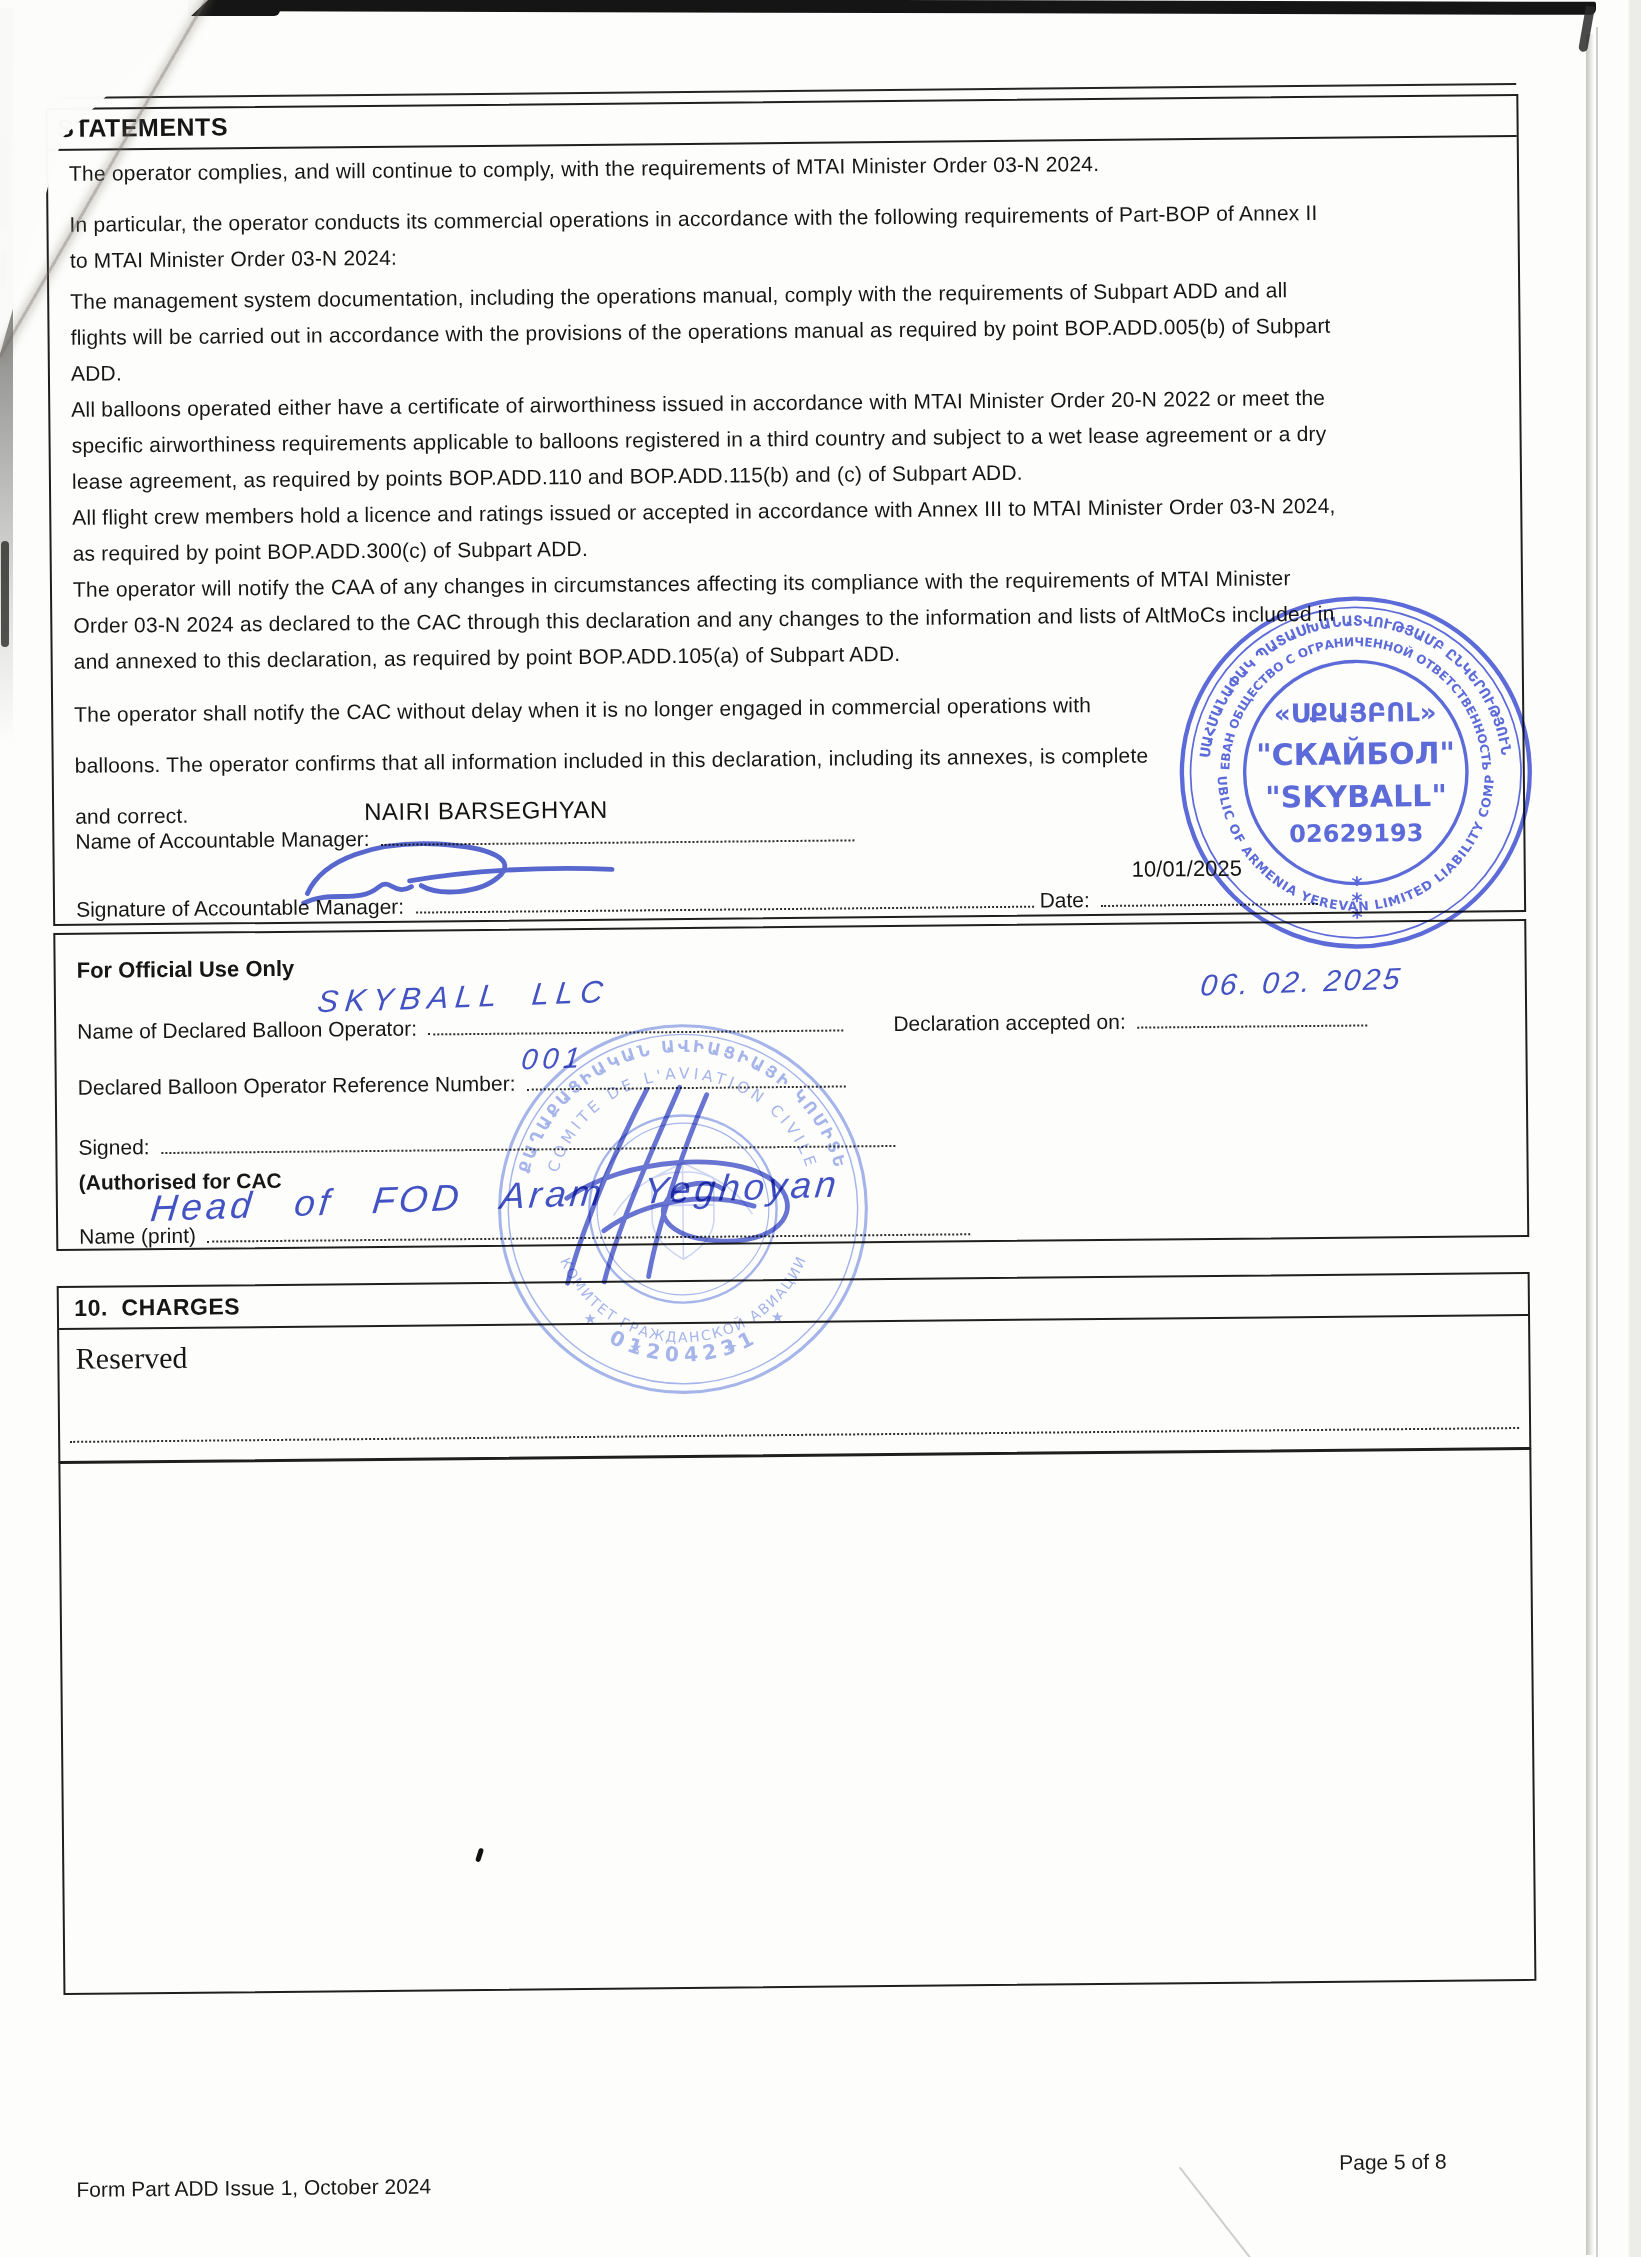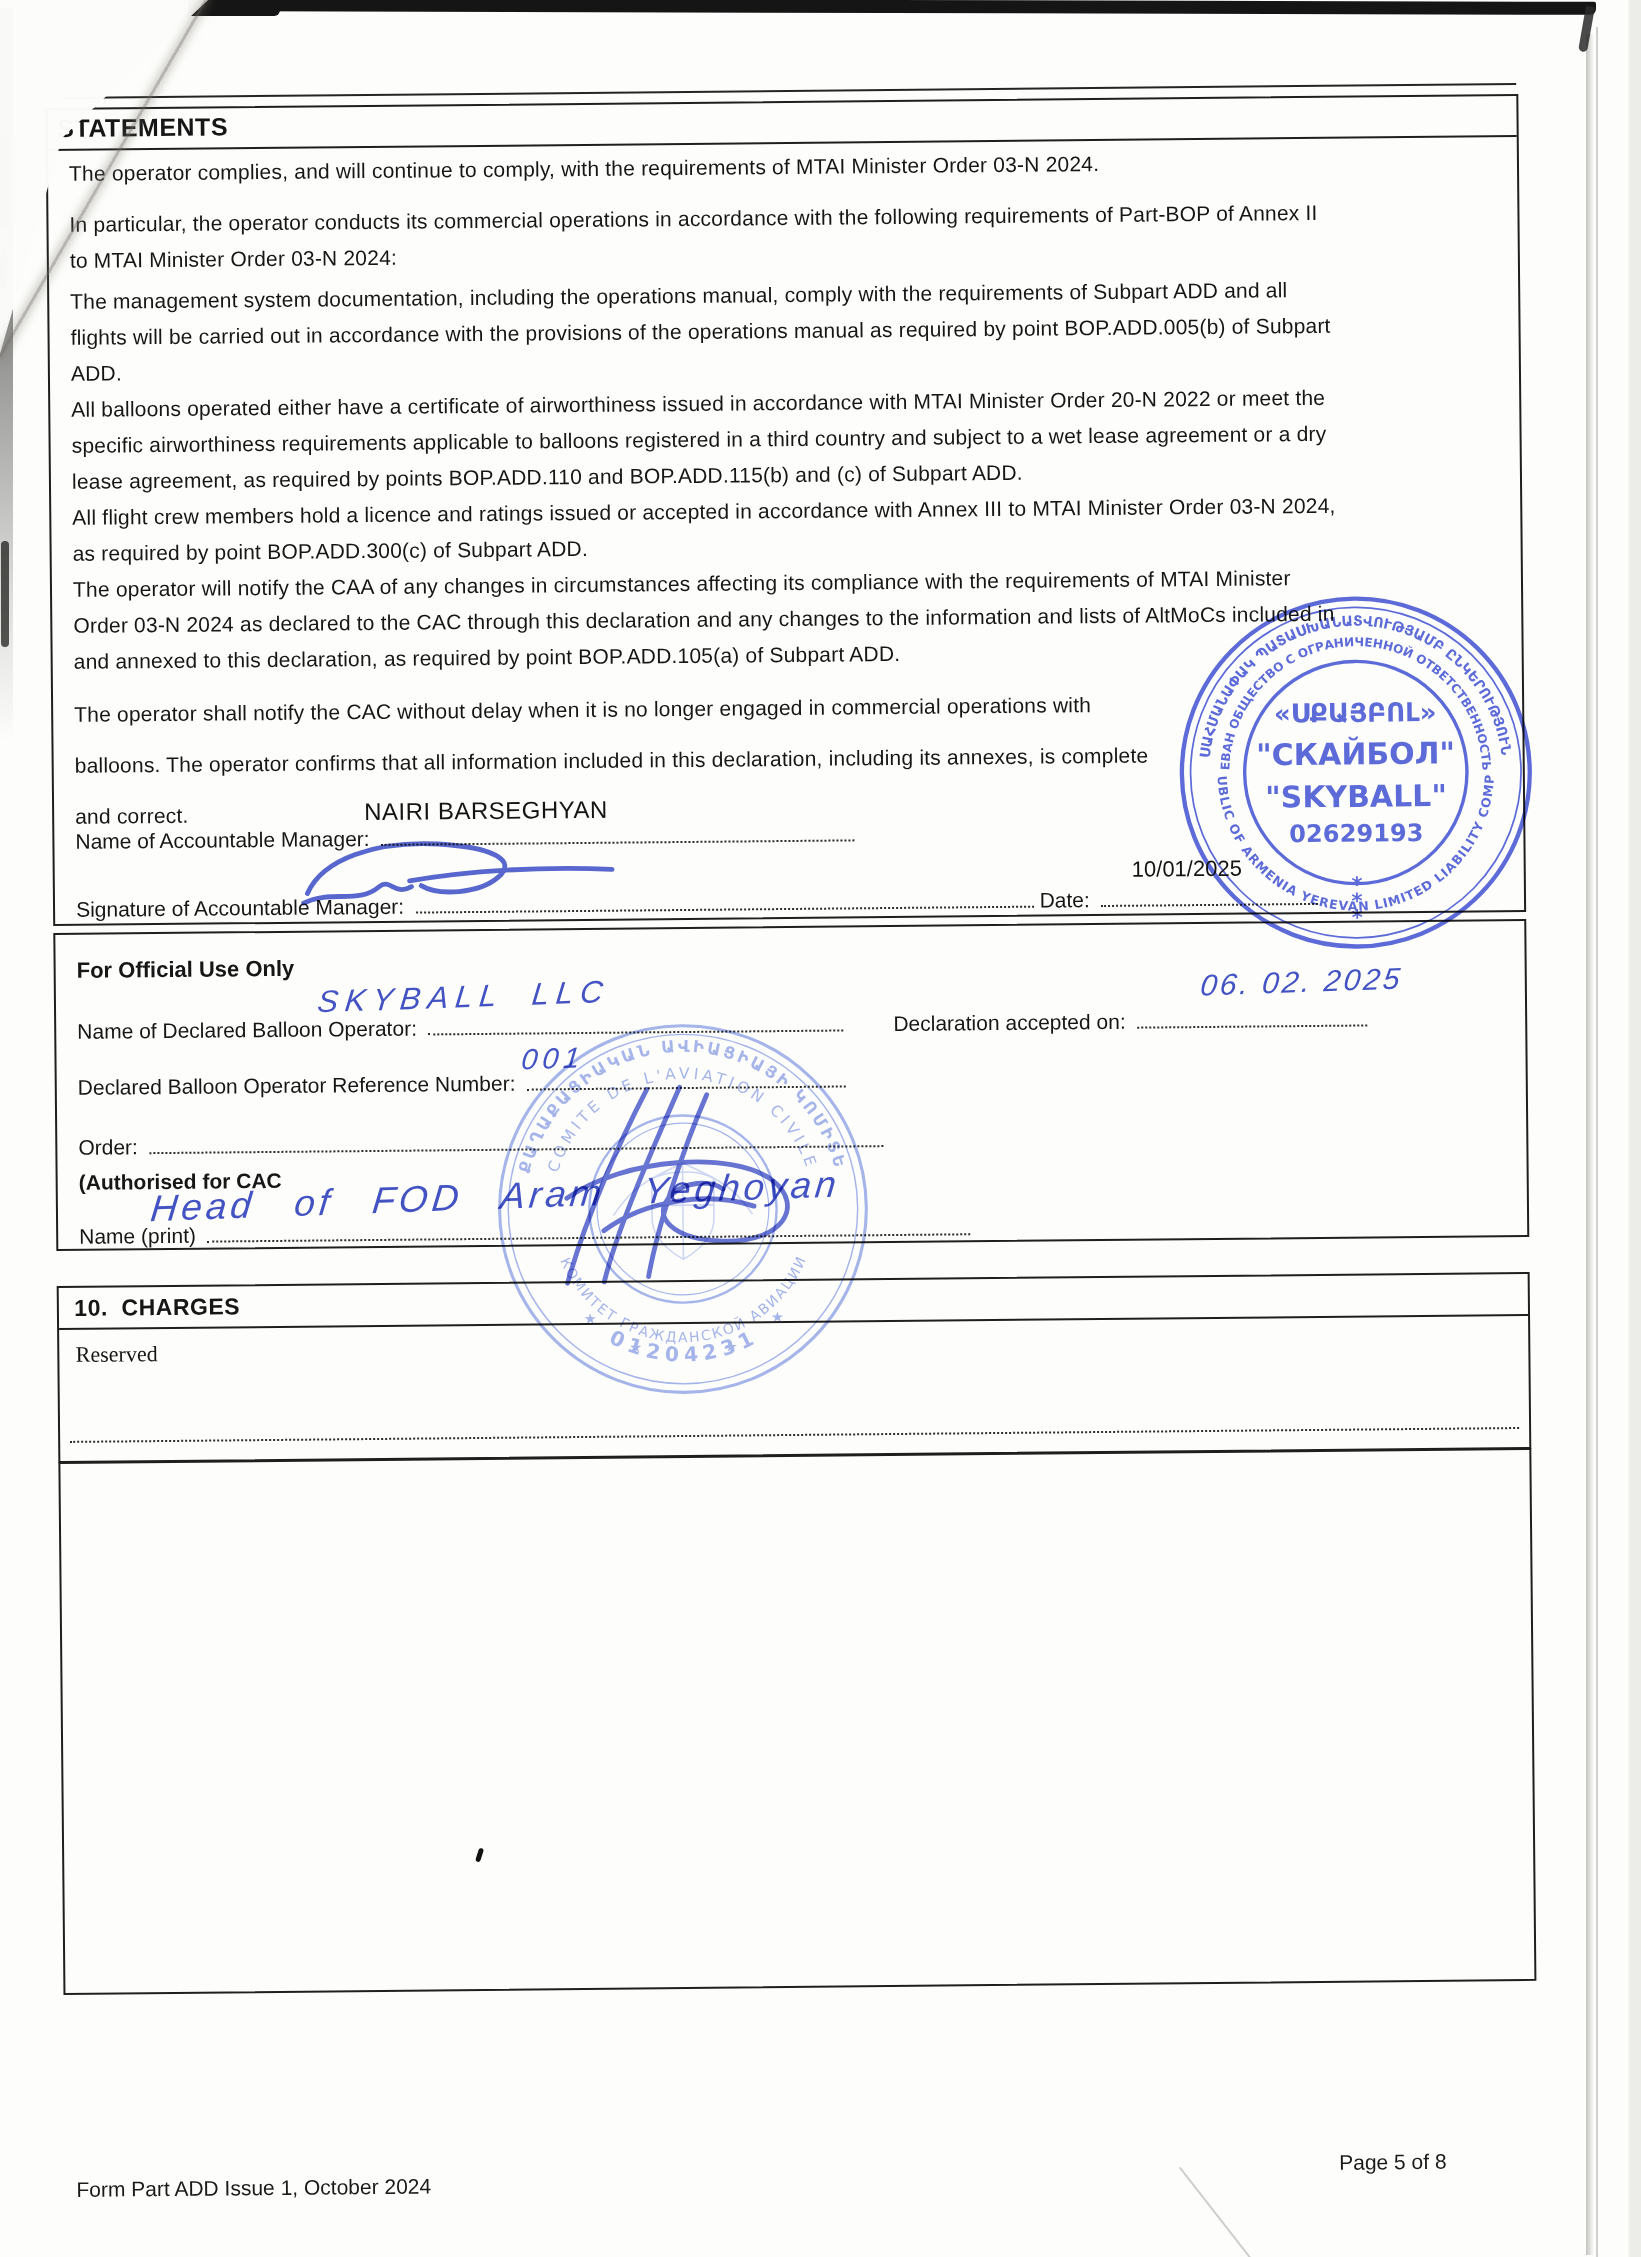--- a/index.html
+++ b/index.html
@@ -39,21 +39,21 @@
   #right-line{left:1596px;top:27px;width:1.9px;height:2230px;background:#c4c4c1;opacity:.8;z-index:8;}
   #scan-band{left:1630px;top:0;width:11.6px;height:2257px;background:#ecece9;z-index:8;}
   #diag-mark{left:1215px;top:2155px;width:1.9px;height:118px;background:#a8a8a5;opacity:.55;
              transform:rotate(-38deg);z-index:8;}
   #ink-mark{left:481px;top:1852px;width:4.8px;height:13.5px;background:#111;border-radius:2.9px;
             transform:rotate(18deg);z-index:6;}
   #dbl-line{left:83px;top:97px;width:1454px;height:1.9px;background:#242424;}
   .footer{position:absolute;font-size:21px;color:#1a1a1a;}
   .charges-head{padding:6.8px 0 5.8px 15.4px;font-size:23px;font-weight:bold;
                 border-bottom:2.9px solid #1f1f1f;letter-spacing:0.5px;white-space:pre;}
-  .reserved{position:absolute;left:16.4px;top:54px;font-family:"Liberation Serif",serif;font-size:22px;}
+  .reserved{position:absolute;left:16.4px;top:54px;font-family:"Liberation Serif",serif;font-size:30px;}
   .chg-dots{position:absolute;left:9.7px;right:9.7px;top:153px;border-bottom:2.9px dotted #2b2b2b;}
   svg text{font-family:"DejaVu Sans",sans-serif;}
 </style>
 </head>
 <body>
 
 <div id="paper"></div>
 
 <div id="doc">
 
@@ -101,21 +101,21 @@
       <span>Name of Declared Balloon Operator:</span>
       <span class="leader" style="width:415px;margin-left:5.8px;"></span>
       <span style="margin-left:44px;">Declaration accepted on:</span>
       <span class="leader" style="width:230px;margin-left:5.8px;"></span>
     </div>
     <div class="row" style="top:137px;">
       <span>Declared Balloon Operator Reference Number:</span>
       <span class="leader" style="width:319px;margin-left:5.8px;"></span>
     </div>
     <div class="row" style="top:197px;">
-      <span>Order:</span>
+      <span>Signed:</span>
       <span class="leader" style="width:734px;margin-left:5.8px;"></span>
     </div>
     <div class="row bold" style="top:236px;font-size:21px;">(Authorised for CAC</div>
     <div class="row" style="top:286px;">
       <span>Name (print)</span>
       <span class="leader" style="width:763px;margin-left:5.8px;"></span>
     </div>
   </div>
 
   <div class="hw" style="left:330px;top:983px;font-size:31px;letter-spacing:6.8px;word-spacing:13.5px;">SKYBALL LLC</div>

